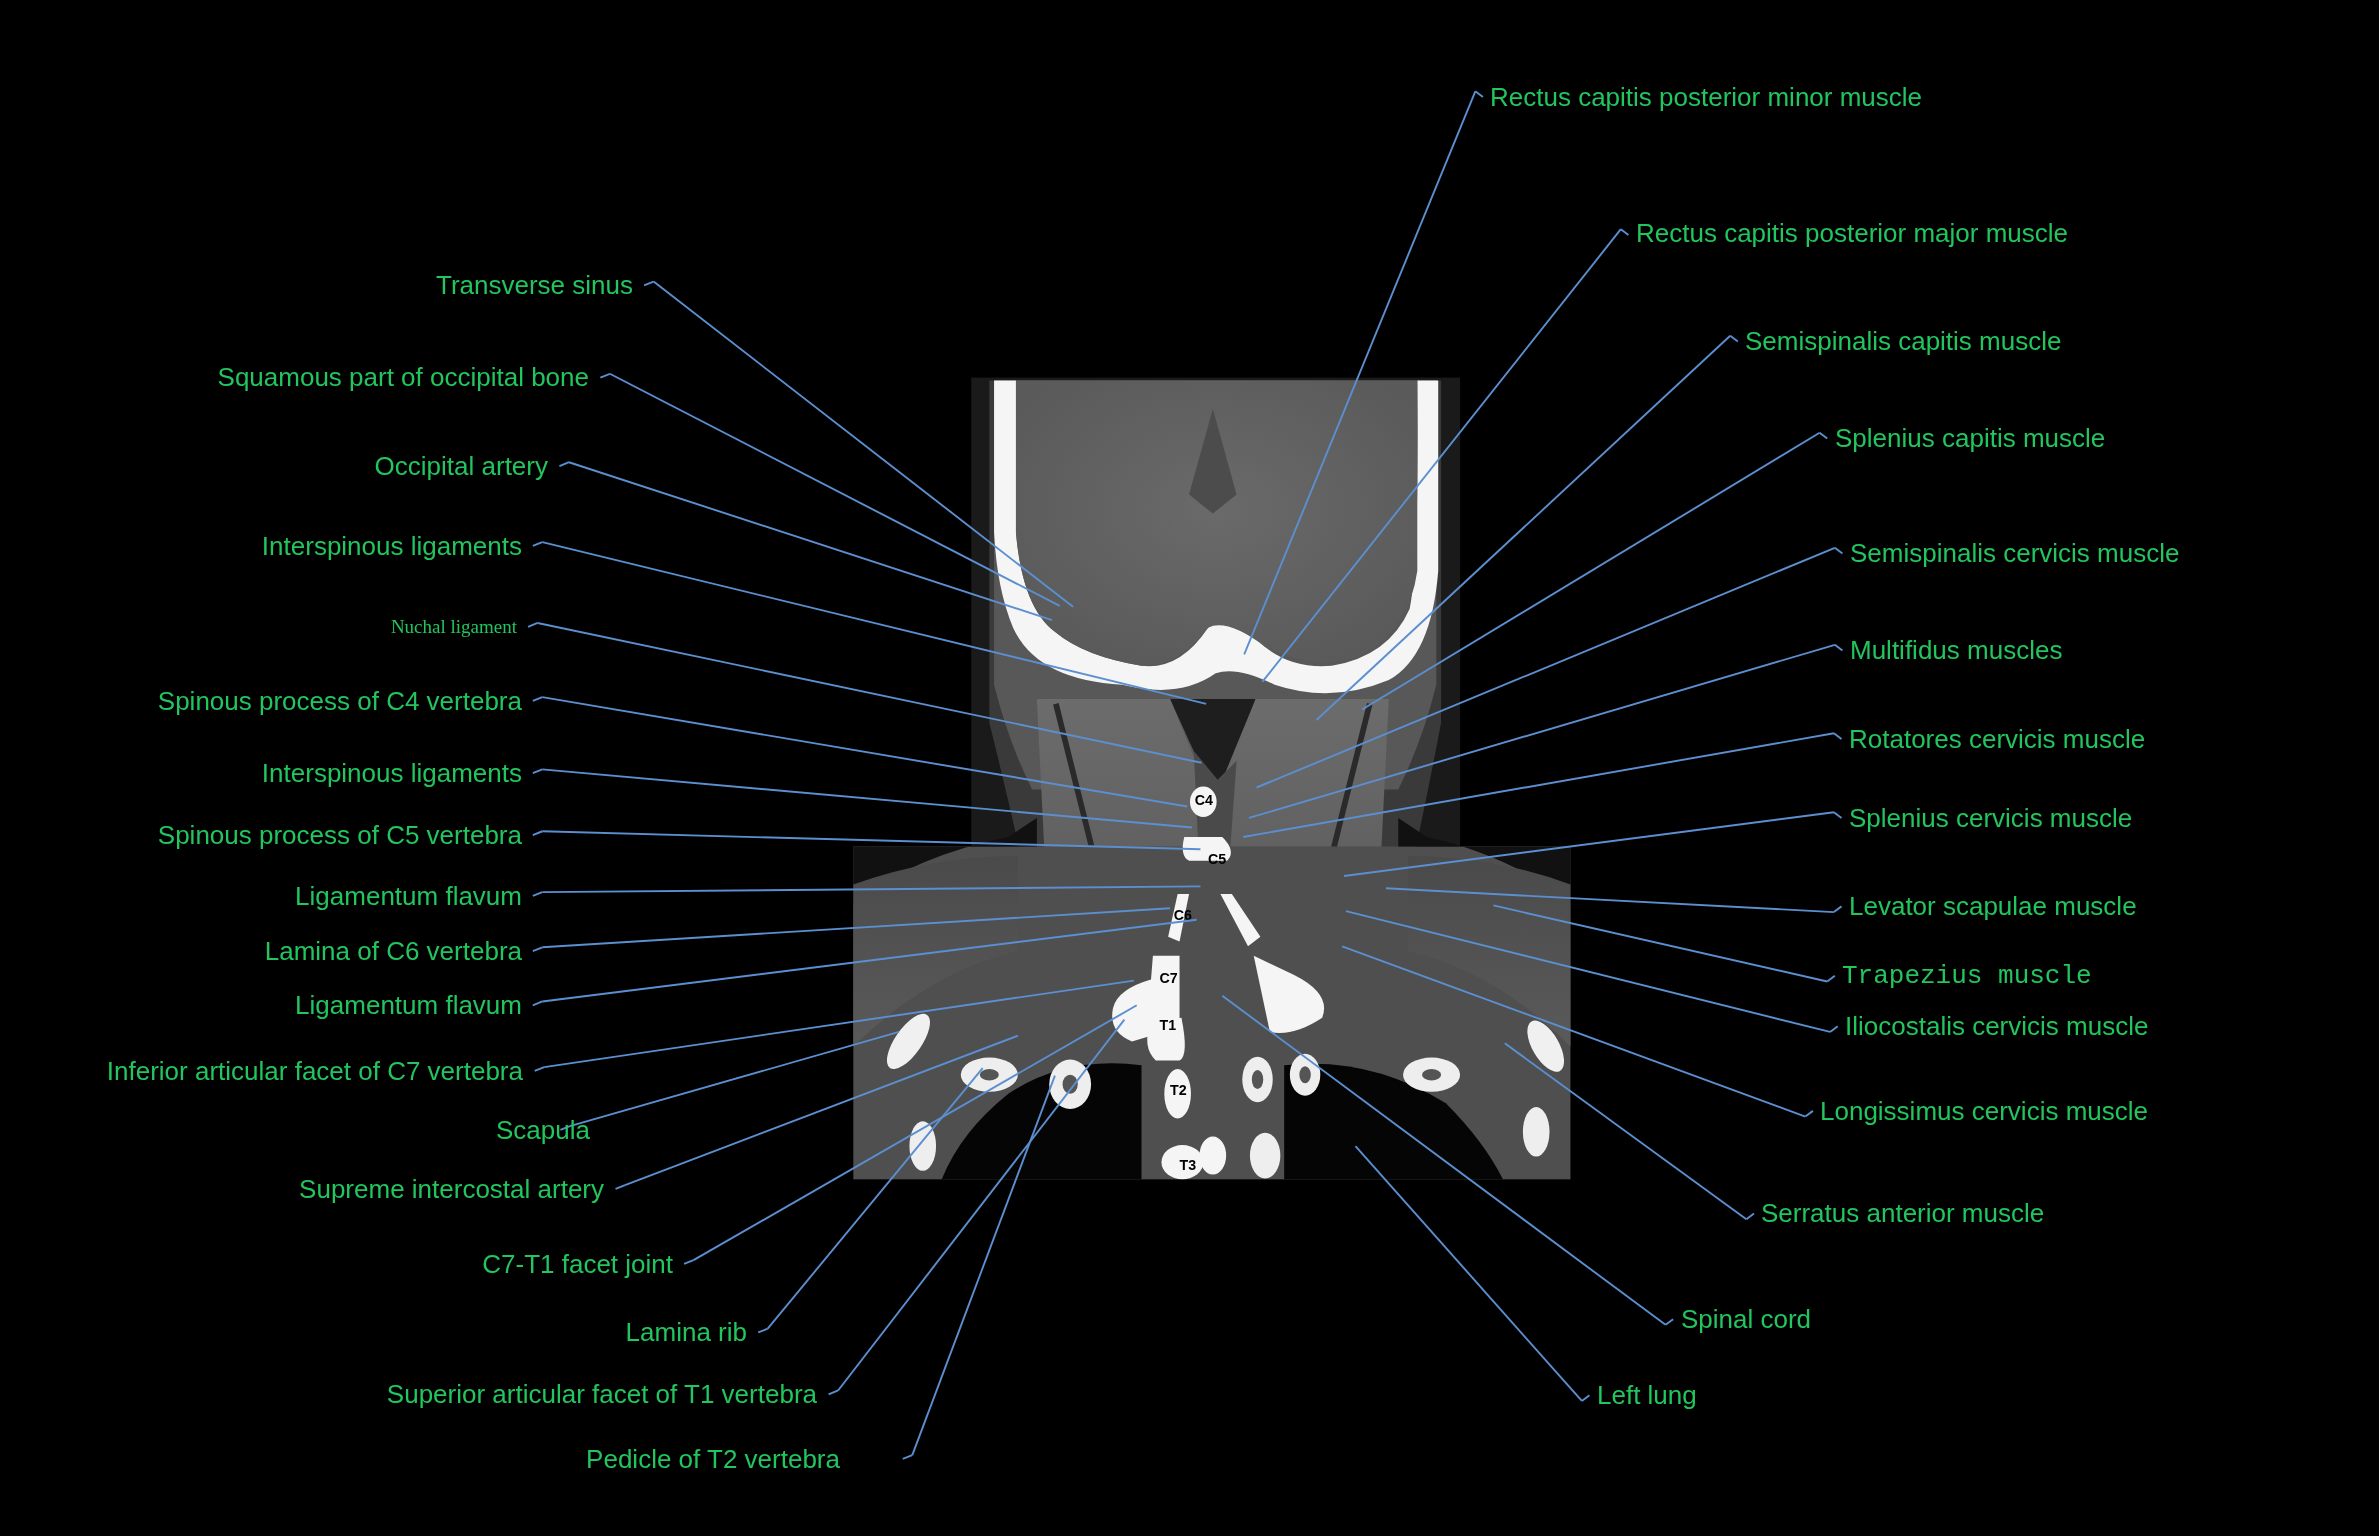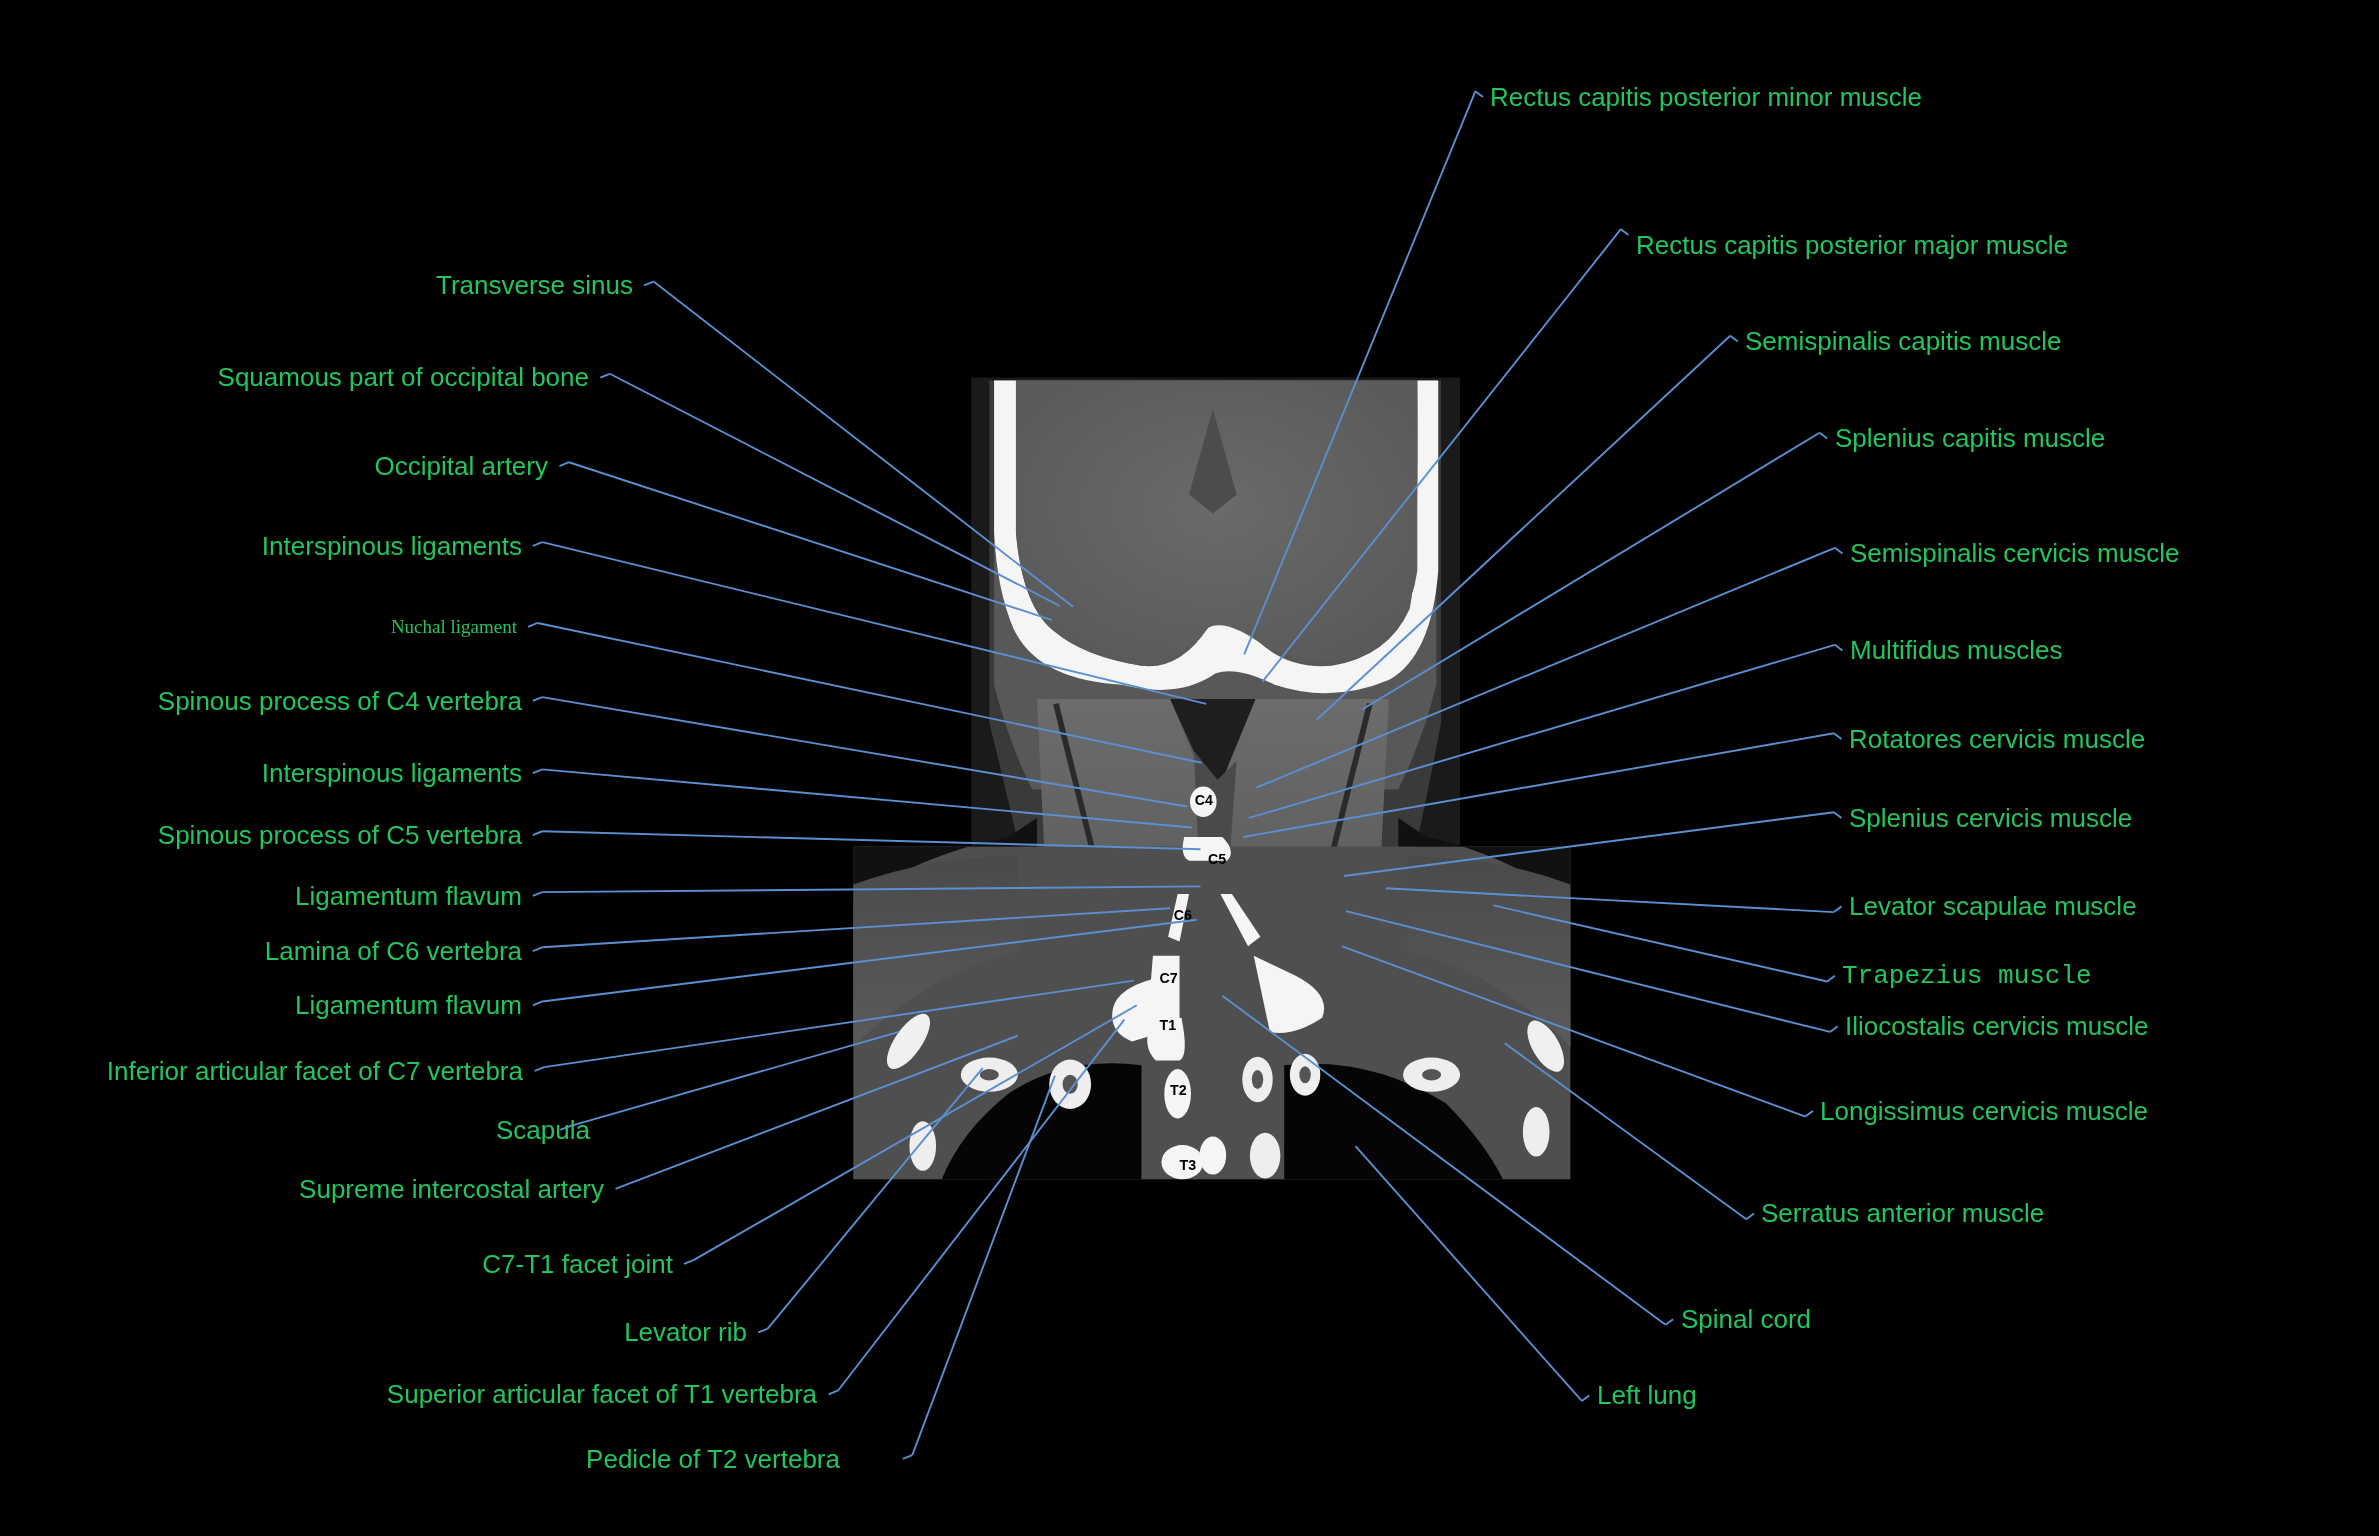--- a/index.html
+++ b/index.html
@@ -173,25 +173,25 @@
       <div class="lbl left" style="right: 1858px; top: 686px;">Spinous process of C4 vertebra</div>
       <div class="lbl left" style="right: 1858px; top: 758px;">Interspinous ligaments</div>
       <div class="lbl left" style="right: 1858px; top: 820px;">Spinous process of C5 vertebra</div>
       <div class="lbl left" style="right: 1858px; top: 881px;">Ligamentum flavum</div>
       <div class="lbl left" style="right: 1858px; top: 936px;">Lamina of C6 vertebra</div>
       <div class="lbl left" style="right: 1858px; top: 990px;">Ligamentum flavum</div>
       <div class="lbl left" style="right: 1857px; top: 1056px;">Inferior articular facet of C7 vertebra</div>
       <div class="lbl left" style="right: 1790px; top: 1115px; margin-left: 37px;">Scapula</div>
       <div class="lbl left" style="right: 1776px; top: 1174px;">Supreme intercostal artery</div>
       <div class="lbl left" style="right: 1707px; top: 1249px;">C7-T1 facet joint</div>
-      <div class="lbl left" style="right: 1633px; top: 1317px;">Levator rib</div>
+      <div class="lbl left" style="right: 1633px; top: 1317px;">Lamina rib</div>
       <div class="lbl left" style="right: 1563px; top: 1379px;">Superior articular facet of T1 vertebra</div>
       <div class="lbl left" style="right: 1540px; top: 1444px;">Pedicle of T2 vertebra</div>
       <div class="lbl right" style="left: 1490px; top: 82px;">Rectus capitis posterior minor muscle</div>
-      <div class="lbl right" style="left: 1636px; top: 230px; text-align: center;">Rectus capitis posterior major muscle</div>
+      <div class="lbl right" style="left: 1636px; top: 218px; text-align: center;">Rectus capitis posterior major muscle</div>
       <div class="lbl right" style="left: 1745px; top: 326px;">Semispinalis capitis muscle</div>
       <div class="lbl right" style="left: 1835px; top: 423px;">Splenius capitis muscle</div>
       <div class="lbl right" style="left: 1850px; top: 538px;">Semispinalis cervicis muscle</div>
       <div class="lbl right" style="left: 1850px; top: 635px;">Multifidus muscles</div>
       <div class="lbl right" style="left: 1849px; top: 724px;">Rotatores cervicis muscle</div>
       <div class="lbl right" style="left: 1849px; top: 803px;">Splenius cervicis muscle</div>
       <div class="lbl right" style="left: 1849px; top: 891px;">Levator scapulae muscle</div>
       <div class="lbl right" style="left: 1842px; top: 961px; font-family: Liberation Mono, monospace;">Trapezius muscle</div>
       <div class="lbl right" style="left: 1845px; top: 1011px;">Iliocostalis cervicis muscle</div>
       <div class="lbl right" style="left: 1820px; top: 1096px;">Longissimus cervicis muscle</div>

